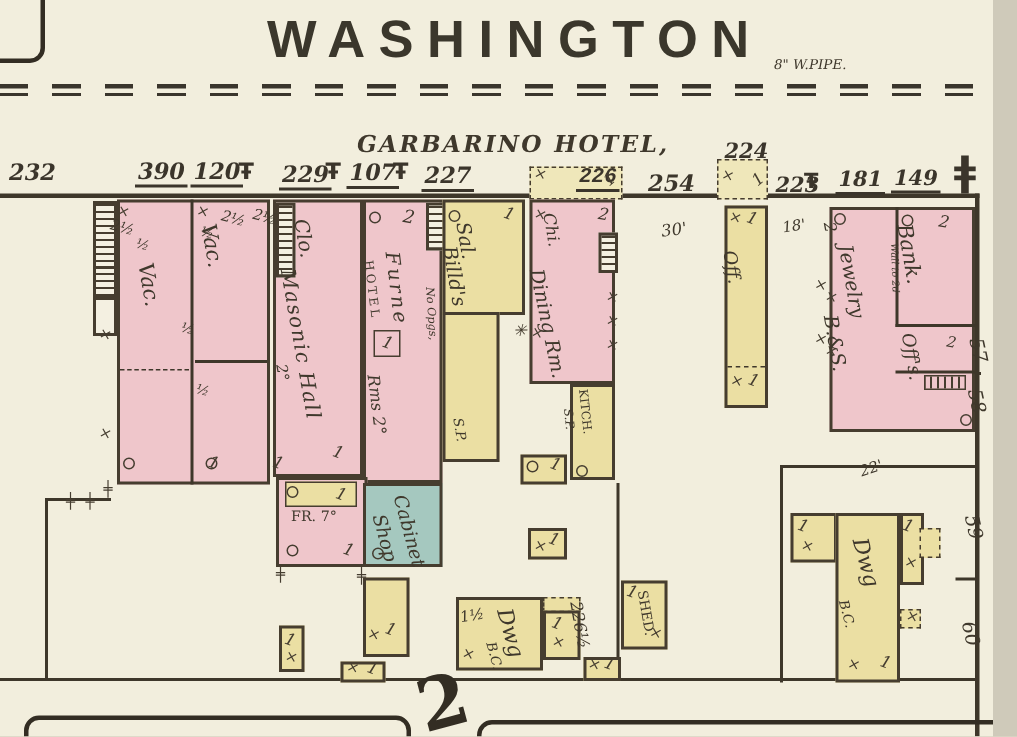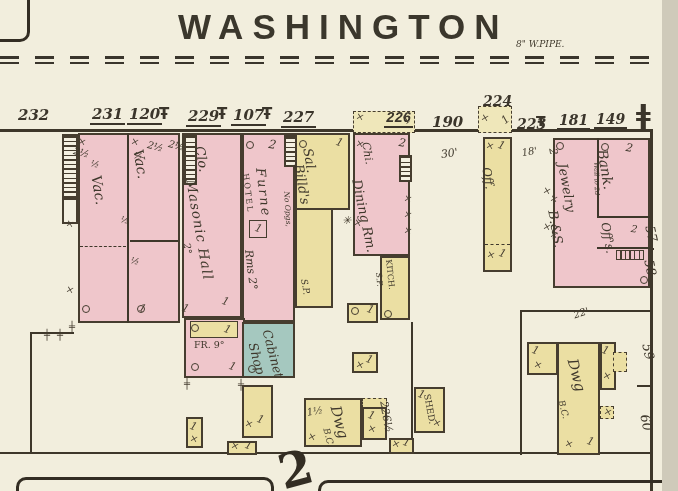--- a/index.html
+++ b/index.html
@@ -36,39 +36,40 @@
 <div class="map">
 
   <div class="blockoutline" style="left:-14px;top:-16px;width:38px;height:52px;"></div>
 
   <div class="streetname" style="left:178px;top:7px;">WASHINGTON</div>
   <div class="lbl" style="left:516px;top:39px;font-size:9px;">8" W.PIPE.</div>
 
   <div class="streetdash" style="top:56px;"></div>
   <div class="streetdash" style="top:61.5px;"></div>
 
+  <div class="lbl" style="left:238px;top:86px;font-size:15.5px;font-weight:bold;letter-spacing:1.5px;">GARBARINO HOTEL,</div>
 
   <div class="line" style="left:0;top:129px;width:653px;height:2.5px;"></div>
   <div class="line" style="left:650px;top:129px;width:2.5px;height:362px;"></div>
   <div class="line" style="left:30px;top:333px;width:1.5px;height:120px;"></div>
   <div class="line" style="left:30px;top:332px;width:44px;height:1.5px;"></div>
   <div class="line" style="left:0;top:452px;width:651px;height:2px;"></div>
   <div class="line" style="left:520px;top:310px;width:131px;height:1.7px;"></div>
   <div class="line" style="left:520px;top:310px;width:1.7px;height:145px;"></div>
   <div class="line" style="left:411px;top:322px;width:1.7px;height:131px;"></div>
   <div class="line" style="left:640px;top:248px;width:14px;height:2px;"></div>
   <div class="line" style="left:637px;top:385px;width:14px;height:2px;"></div>
 
-  <div class="addr nl" style="left:4px;top:108px;margin-left:12px;">232</div>
-  <div class="addr" style="left:90px;top:107px;">231</div>
+  <div class="addr nl" style="left:4px;top:108px;">232</div>
+  <div class="addr" style="left:90px;top:107px;">390</div>
   <div class="addr" style="left:127px;top:107px;">120</div>
   <div class="addr" style="left:186px;top:109px;">229</div>
   <div class="addr" style="left:231px;top:108px;">107</div>
   <div class="addr" style="left:281px;top:110px;">227</div>
-  <div class="addr nl" style="left:430px;top:115px;">190</div>
+  <div class="addr nl" style="left:430px;top:115px;">254</div>
   <div class="addr nl" style="left:481px;top:94px;font-size:14px;">224</div>
   <div class="addr nl" style="left:515px;top:117px;font-size:14px;">223</div>
   <div class="addr" style="left:557px;top:113px;font-size:14px;">181</div>
   <div class="addr" style="left:594px;top:112px;font-size:14px;">149</div>
 
   <div class="hyd" style="left:159px;top:105px;font-size:15px;">Ŧ</div>
   <div class="hyd" style="left:217px;top:105px;font-size:15px;">Ŧ</div>
   <div class="hyd" style="left:262px;top:105px;font-size:15px;">Ŧ</div>
   <div class="hyd" style="left:536px;top:113px;font-size:14px;">Ŧ</div>
   <div class="hyd" style="left:636px;top:99px;font-size:27px;">ǂ</div>
@@ -144,21 +145,21 @@
   <div class="lbl" style="left:570px;top:162px;font-size:13px;transform:rotate(80deg);">Jewelry</div>
   <div class="lbl" style="left:560px;top:209px;font-size:13px;transform:rotate(80deg);">B.&amp;S.</div>
   <div class="lbl" style="left:610px;top:148px;font-size:14px;transform:rotate(80deg);">Bank.</div>
   <div class="lbl" style="left:600px;top:162px;font-size:6.5px;transform:rotate(88deg);">Wall to 2d</div>
   <div class="lbl" style="left:627px;top:141px;font-size:11px;transform:rotate(10deg);">2</div>
   <div class="lbl" style="left:612px;top:221px;font-size:12px;transform:rotate(80deg);">Off's.</div>
   <div class="lbl" style="left:632px;top:223px;font-size:10px;transform:rotate(10deg);">2</div>
 
   <div class="bld pink" style="left:184px;top:318px;width:61px;height:60px;"></div>
   <div class="bld yel" style="left:190px;top:321px;width:48px;height:17px;border-width:1.6px;"></div>
-  <div class="lbl" style="left:194px;top:339px;font-size:9.5px;font-style:normal;">FR. 9°</div>
+  <div class="lbl" style="left:194px;top:339px;font-size:9.5px;font-style:normal;">FR. 7°</div>
 
   <div class="bld teal" style="left:242px;top:322px;width:53px;height:56px;"></div>
   <div class="lbl" style="left:274px;top:328px;font-size:12.5px;transform:rotate(75deg);">Cabinet</div>
   <div class="lbl" style="left:260px;top:341px;font-size:12.5px;transform:rotate(75deg);">Shop</div>
 
   <div class="bld yel" style="left:242px;top:385px;width:31px;height:53px;"></div>
   <div class="bld yel" style="left:186px;top:417px;width:17px;height:31px;"></div>
   <div class="bld yel" style="left:227px;top:441px;width:30px;height:14px;"></div>
 
   <div class="bld yel" style="left:304px;top:398px;width:58px;height:49px;"></div>

